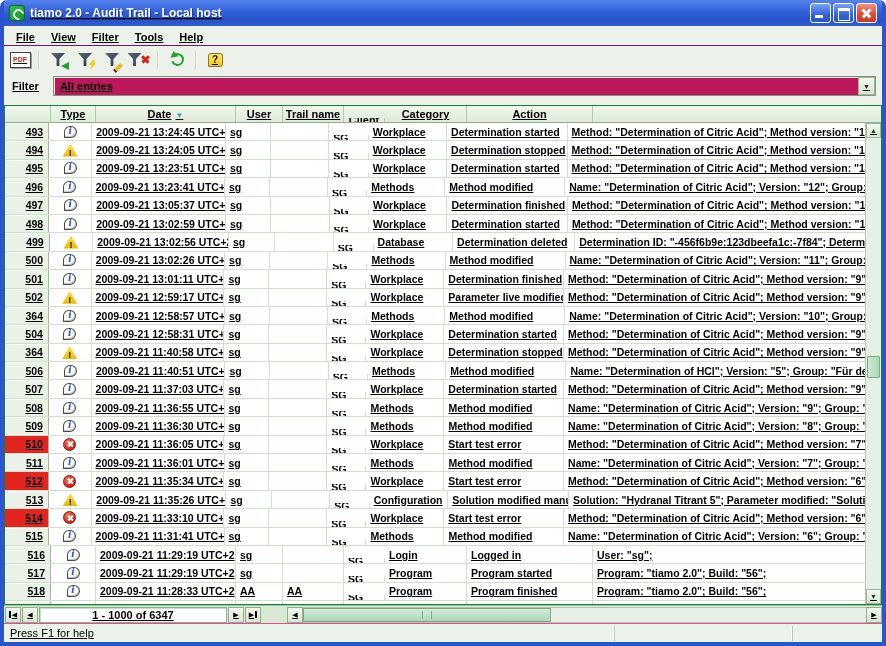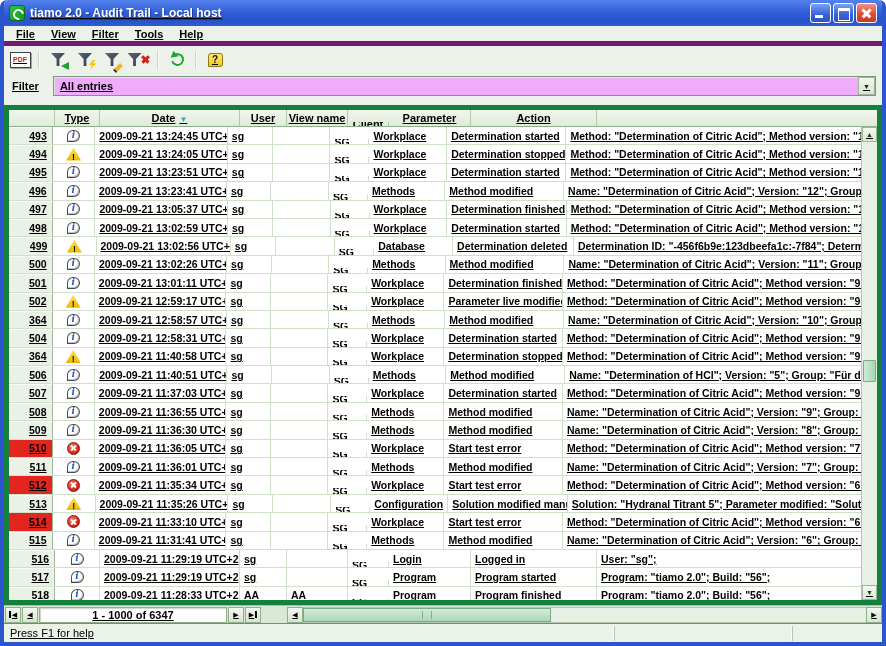--- a/index.html
+++ b/index.html
@@ -24,22 +24,22 @@
   .btn-min,.btn-max { background:linear-gradient(180deg,#7ba1f5,#3562d8 60%,#2a55c8); }
   .btn-close { background:linear-gradient(180deg,#f09186,#dd4f37 55%,#c8391f); }
   .btn-min::before { content:""; position:absolute; left:4px; bottom:4px; width:8px; height:3px; background:#fff; }
   .btn-max::before { content:""; position:absolute; left:4px; top:4px; width:10px; height:9px;
     border:1px solid #fff; border-top-width:3px; }
   .btn-close::before,.btn-close::after { content:""; position:absolute; left:4px; top:8px; width:11px; height:2.5px; background:#fff; }
   .btn-close::before { transform:rotate(45deg); }
   .btn-close::after { transform:rotate(-45deg); }
 
   
-  .menubar { height:20px; flex:0 0 20px; display:flex; align-items:flex-start; padding-left:4px;
-    background:#ecf2e9; border-bottom:5px solid #701a75; }
+  .menubar { height:20px; flex:0 0 20px; display:flex; align-items:flex-end; padding-left:4px;
+    background:#ecf2e9; border-bottom:1px solid #701a75; }
   .menu-item { display:inline-block; padding:2px 8px; font-size:11px; font-weight:600; color:#000; }
   .menu-item::first-letter { text-decoration:underline; }
 
   
   .toolbar { height:27px; flex:0 0 27px; display:flex; align-items:center; padding-left:4px; gap:3px;
     background:#ecf2e9; }
   .tb-btn { width:24px; height:22px; display:flex; align-items:center; justify-content:center; position:relative; }
   .tb-sep { width:2px; height:18px; margin:0 3px; border-left:1px solid #c9d8c4; border-right:1px solid #f8fbf6; }
   .pdf-box { width:21px; height:16px; background:#fdfdf6; border:1px solid #3c4450; box-shadow:1px 1px 0 #9aa79a;
     color:#c81f1f; font-size:7px; font-weight:bold; display:flex; align-items:center; justify-content:center; letter-spacing:0; }
@@ -57,30 +57,30 @@
   .refresh { width:13px; height:13px; border:2.5px solid #22a32c; border-radius:50%; position:relative;
     border-left-color:transparent; transform:rotate(25deg); }
   .refresh::before { content:""; position:absolute; left:-5px; top:-2px; width:0; height:0;
     border-left:4px solid transparent; border-right:4px solid transparent; border-bottom:6px solid #22a32c; transform:rotate(-35deg); }
   .help-bubble { width:15px; height:14px; background:linear-gradient(180deg,#ffe770,#f4c81e); border:1px solid #8a7a14;
     border-radius:3px 3px 3px 0; color:#111; font-size:10px; font-weight:bold; display:flex; align-items:center; justify-content:center; }
 
   
   .filter-row { height:29px; flex:0 0 29px; display:flex; align-items:center; padding:0 6px 3px 8px; background:#ecf2e9; }
   .filter-label { font-size:11px; font-weight:bold; margin-right:14px; }
-  .combo { flex:1; height:20px; border:1px solid #7e967a; background:#f0abfc; display:flex; align-items:center;
+  .combo { flex:1; height:20px; border:1px solid #7e967a; background:#be185d; display:flex; align-items:center;
     box-shadow:inset 1px 1px 0 #dde8d8; }
   .combo-value { flex:1; font-size:11px; font-weight:bold; padding-left:6px; }
   .combo-btn { width:17px; height:18px; background:linear-gradient(180deg,#f2f7ee,#d7e5d1);
     border:1px solid #9fb49a; display:flex; align-items:center; justify-content:center; margin-right:0; }
   .combo-btn::before { content:"▼"; font-size:7px; color:#222; }
 
   
   .table-region { flex:1 1 auto; display:flex; flex-direction:column; margin:3px 0 0 0;
-    border:5px solid #15803d; background:#fff; overflow:hidden; }
+    border:1px solid #15803d; background:#fff; overflow:hidden; }
   .thead { height:17px; flex:0 0 17px; display:flex; background:linear-gradient(180deg,#f0f6ec,#dfebda);
     border-bottom:1px solid #8fae8a; }
   .th { font-size:11px; font-weight:bold; color:#000; display:flex; align-items:center; justify-content:center;
     border-right:1px solid #b4c8ae; overflow:hidden; white-space:nowrap; }
   .sort-arrow { margin-left:4px; }
   .sort-arrow::before { content:"▼"; font-size:8px; color:#38a2c4; }
 
   .tbody-wrap { flex:1 1 auto; display:flex; overflow:hidden; }
   .rows { flex:1 1 auto; overflow:hidden; }
   .trow { height:18.4px; display:flex; border-bottom:1px solid #cfe0cb; background:#fff; }
@@ -215,23 +215,23 @@
 
   <div class="table-region">
     <div class="thead">
       <span class="th col-id"></span>
       <span class="th col-type">Type</span>
       <span class="th col-date">
         <span>Date</span>
         <span class="sort-arrow"></span>
       </span>
       <span class="th col-user">User</span>
-      <span class="th col-fullname">View name</span>
+      <span class="th col-fullname">Trail name</span>
       <span class="th col-client">Client</span>
-      <span class="th col-category">Parameter</span>
+      <span class="th col-category">Category</span>
       <span class="th col-action">Action</span>
       <span class="th col-info"></span>
     </div>
     <div class="tbody-wrap">
       <div class="rows">
           <div class="trow">
     <span class="c c-id col-id">493</span>
     <span class="c c-type col-type">
       <span class="type-icon icon-info"></span>
     </span>

